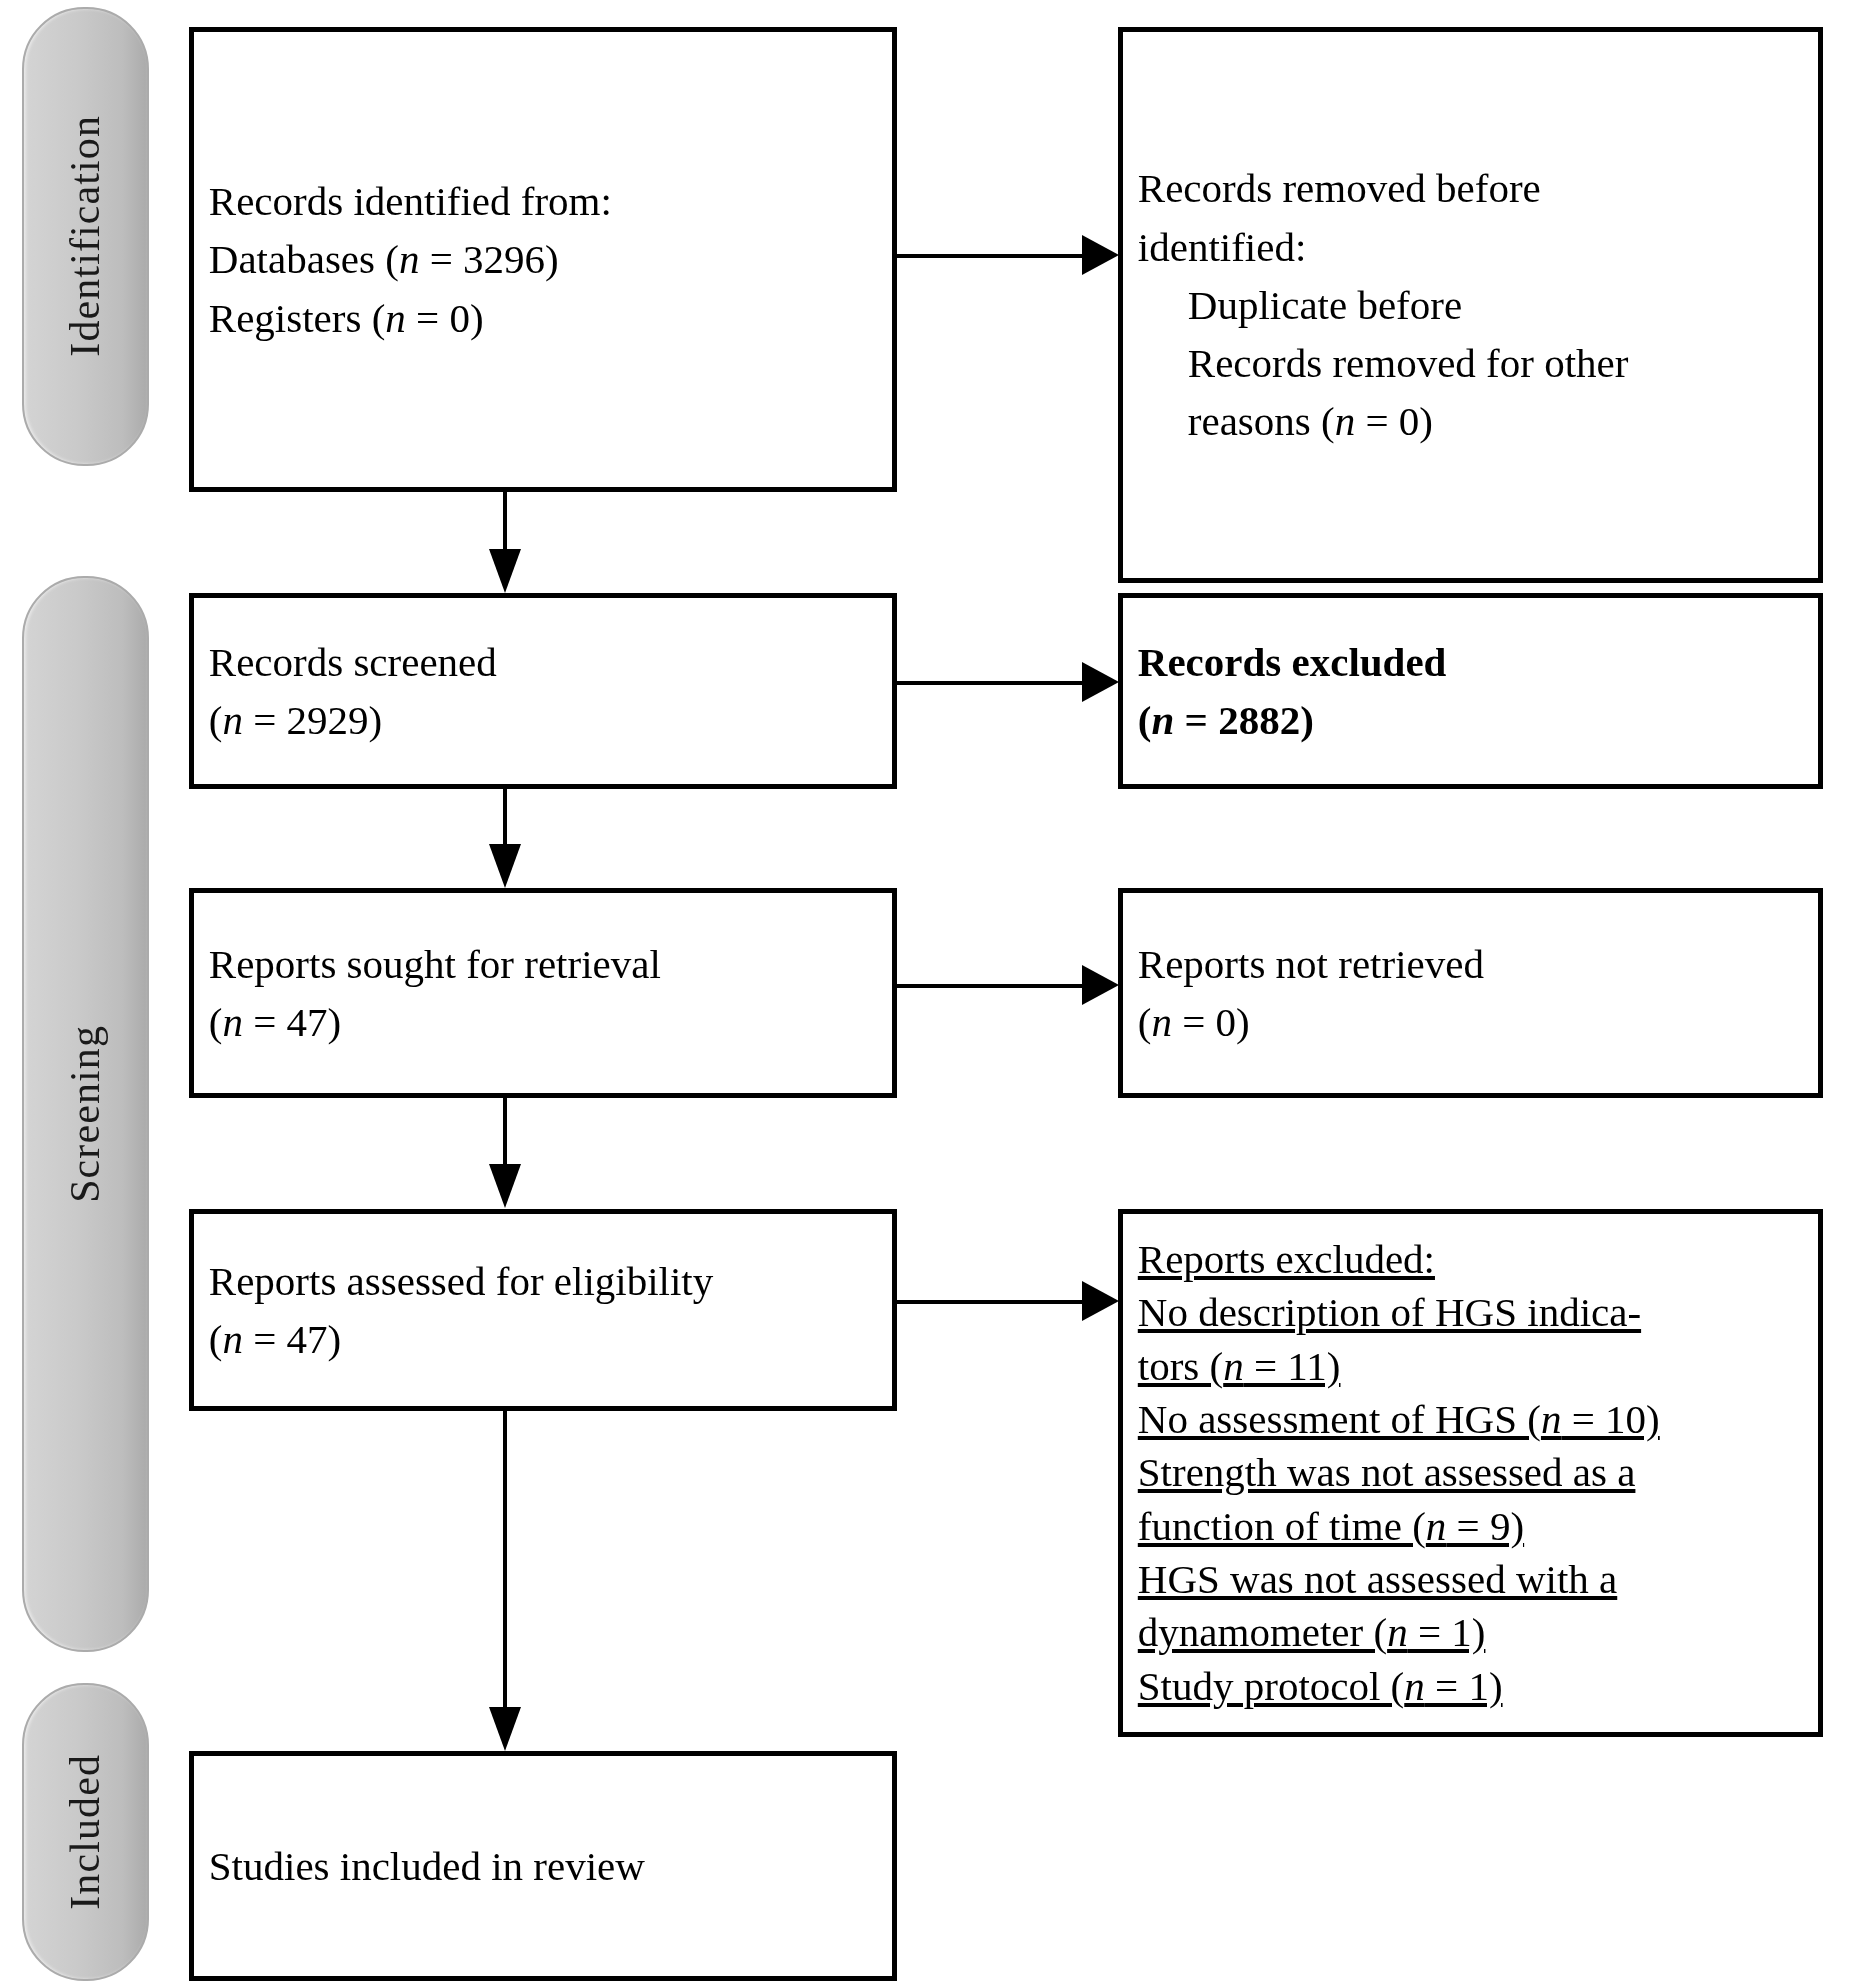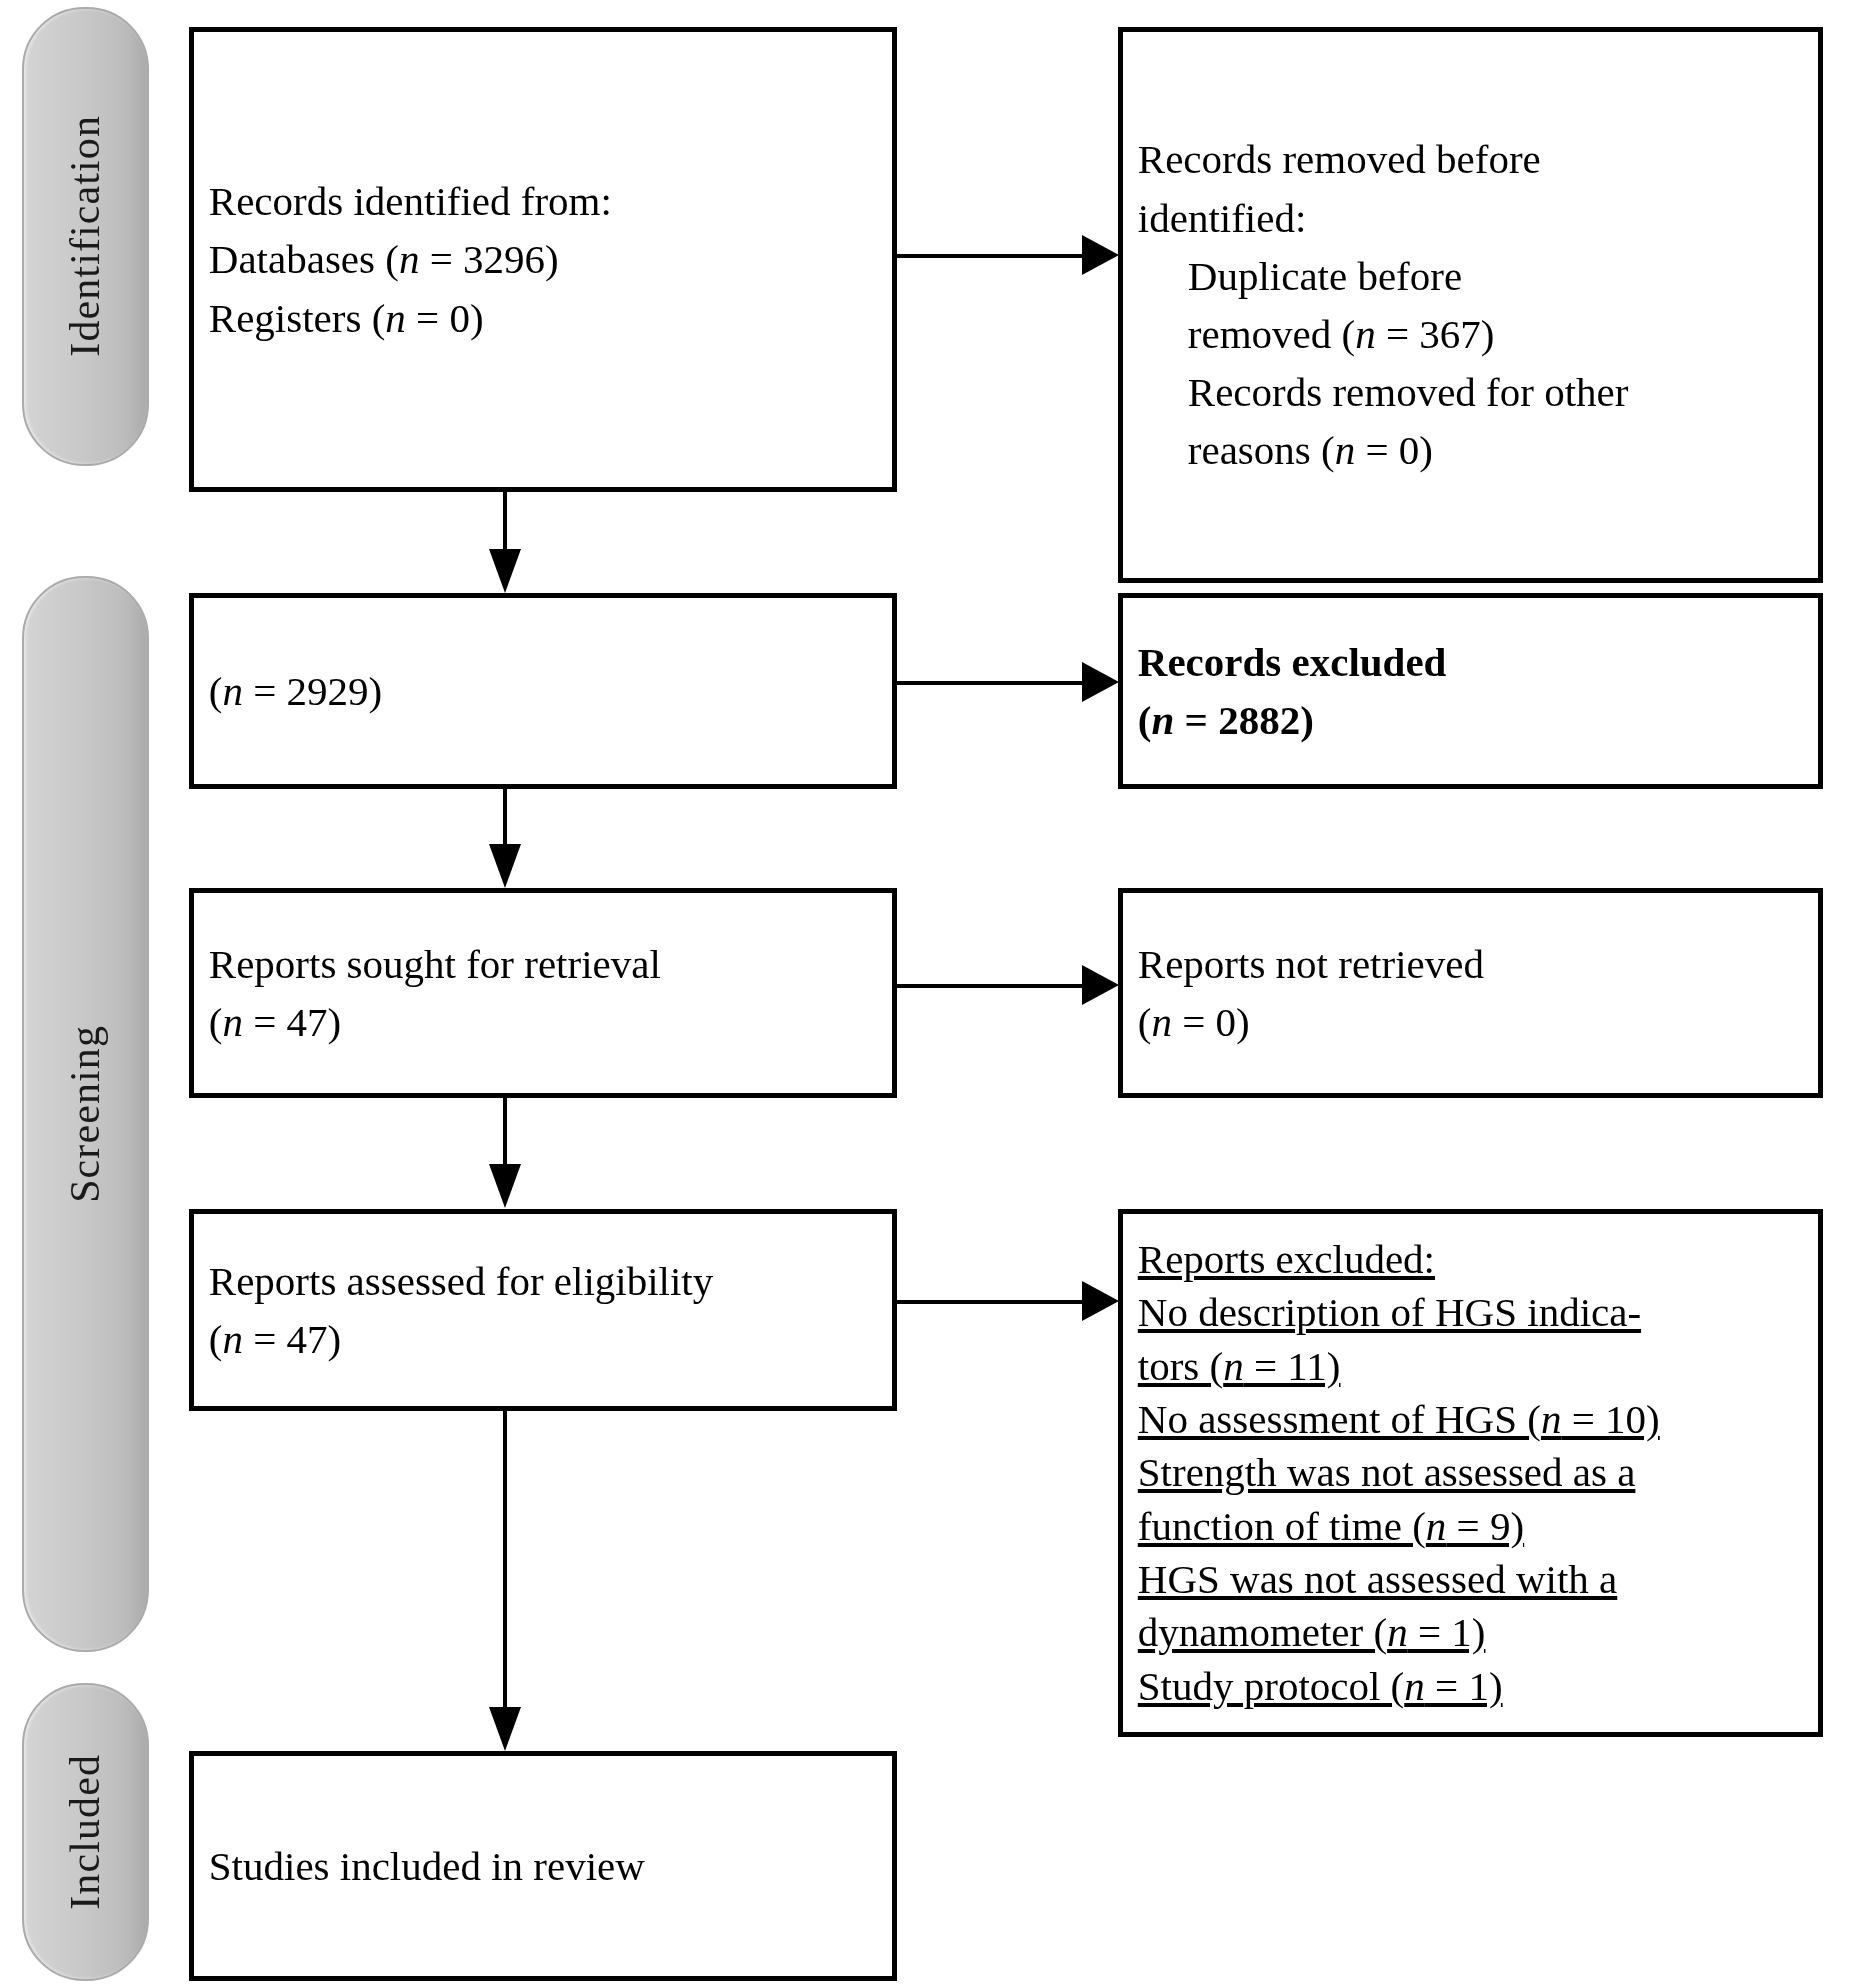--- a/index.html
+++ b/index.html
@@ -100,34 +100,34 @@
       <div class="line">Databases (<em class="n">n</em> = 3296)</div>
       <div class="line">Registers (<em class="n">n</em> = 0)</div>
     </div>
   </div>
 
   <div class="box" style="left:1118px;top:27px;width:705px;height:556px;">
     <div class="lines">
       <div class="line">Records removed before</div>
       <div class="line">identified:</div>
       <div class="line indent">Duplicate before</div>
-      <div class="line indent">removed (<em class="n">n</em> = 367)</div>
       <div class="line indent">Records removed for other</div>
       <div class="line indent">reasons (<em class="n">n</em> = 0)</div>
     </div>
   </div>
 
   <div class="hline" style="left:897px;top:254px;width:187px;"></div>
   <div class="arrow-right" style="left:1082px;top:235px;"></div>
 
   <div class="vline" style="left:503px;top:492px;height:62px;"></div>
   <div class="arrow-down" style="left:489px;top:549px;"></div>
 
   <div class="box" style="left:189px;top:593px;width:708px;height:196px;">
     <div class="lines">
+      <div class="line">Records screened</div>
       <div class="line">(<em class="n">n</em> = 2929)</div>
     </div>
   </div>
 
   <div class="box" style="left:1118px;top:593px;width:705px;height:196px;font-weight:bold;">
     <div class="lines">
       <div class="line">Records excluded</div>
       <div class="line">(<em class="n">n</em> = 2882)</div>
     </div>
   </div>

